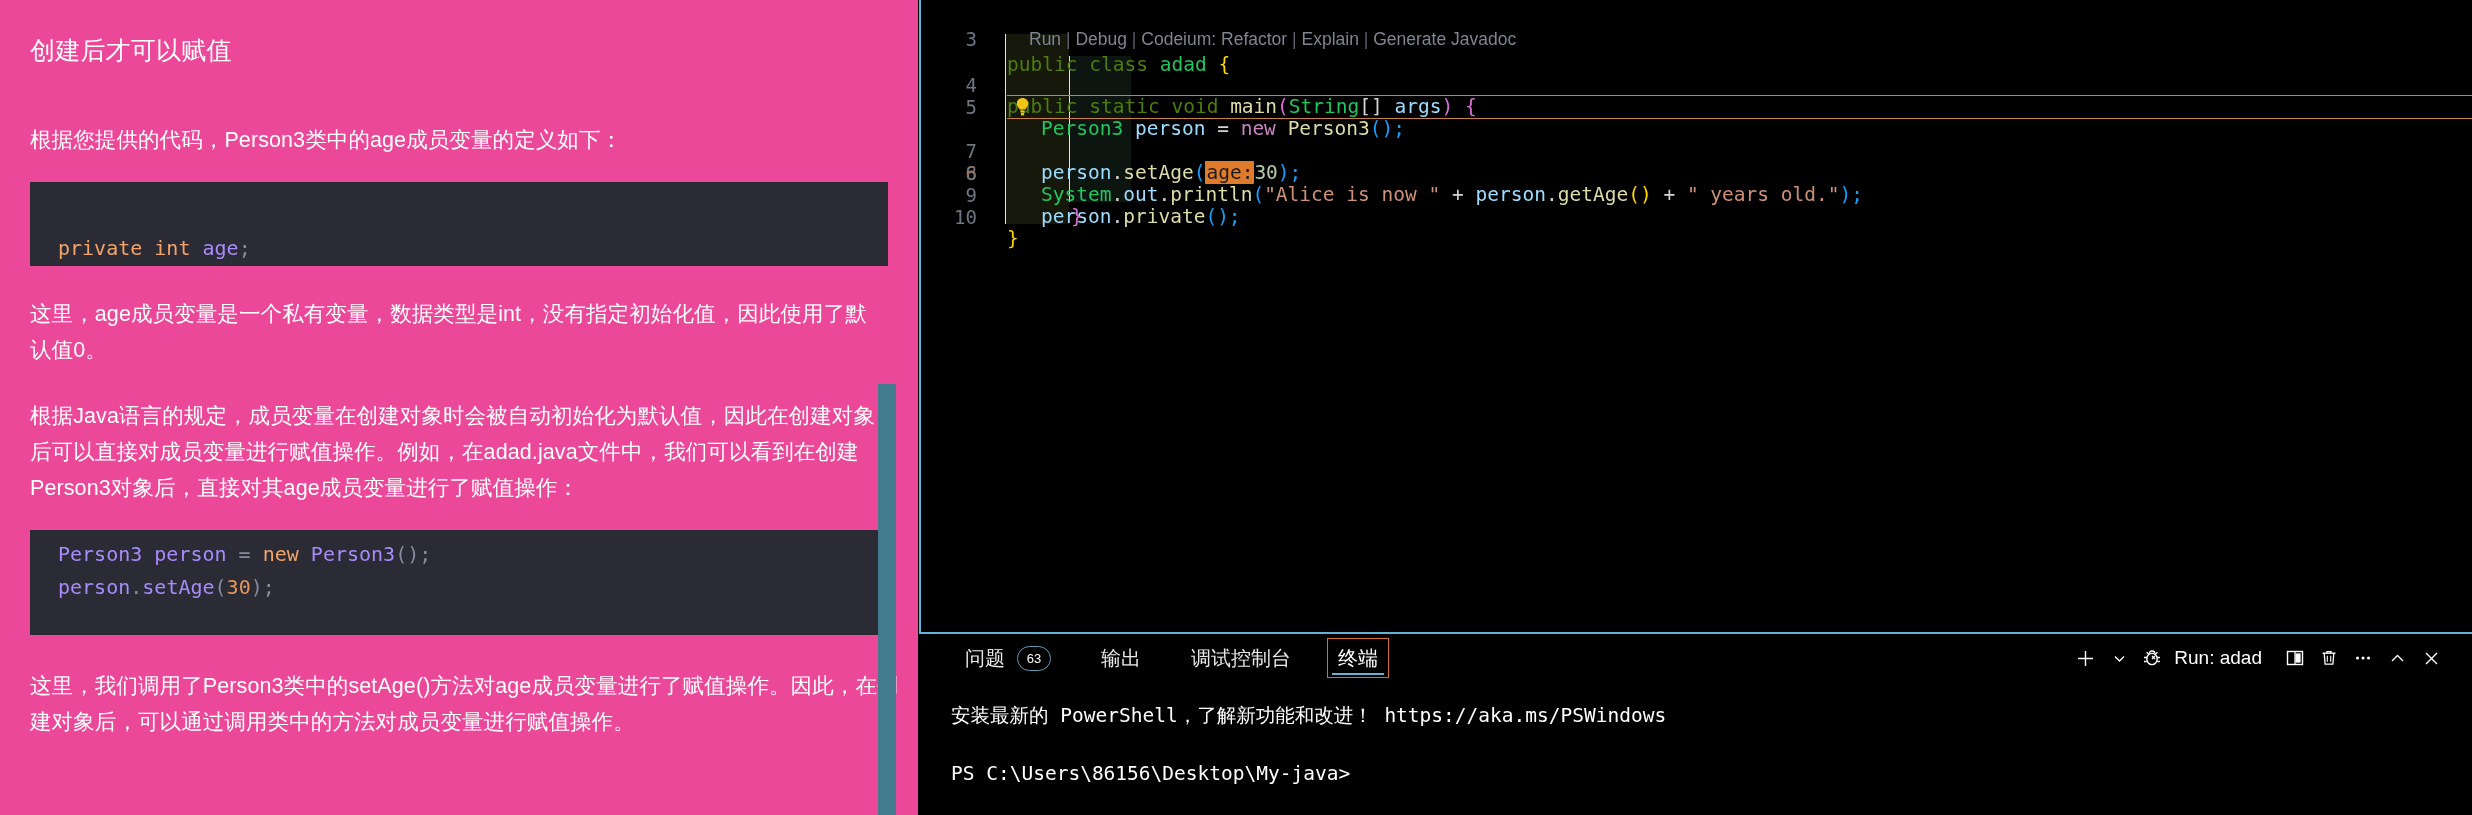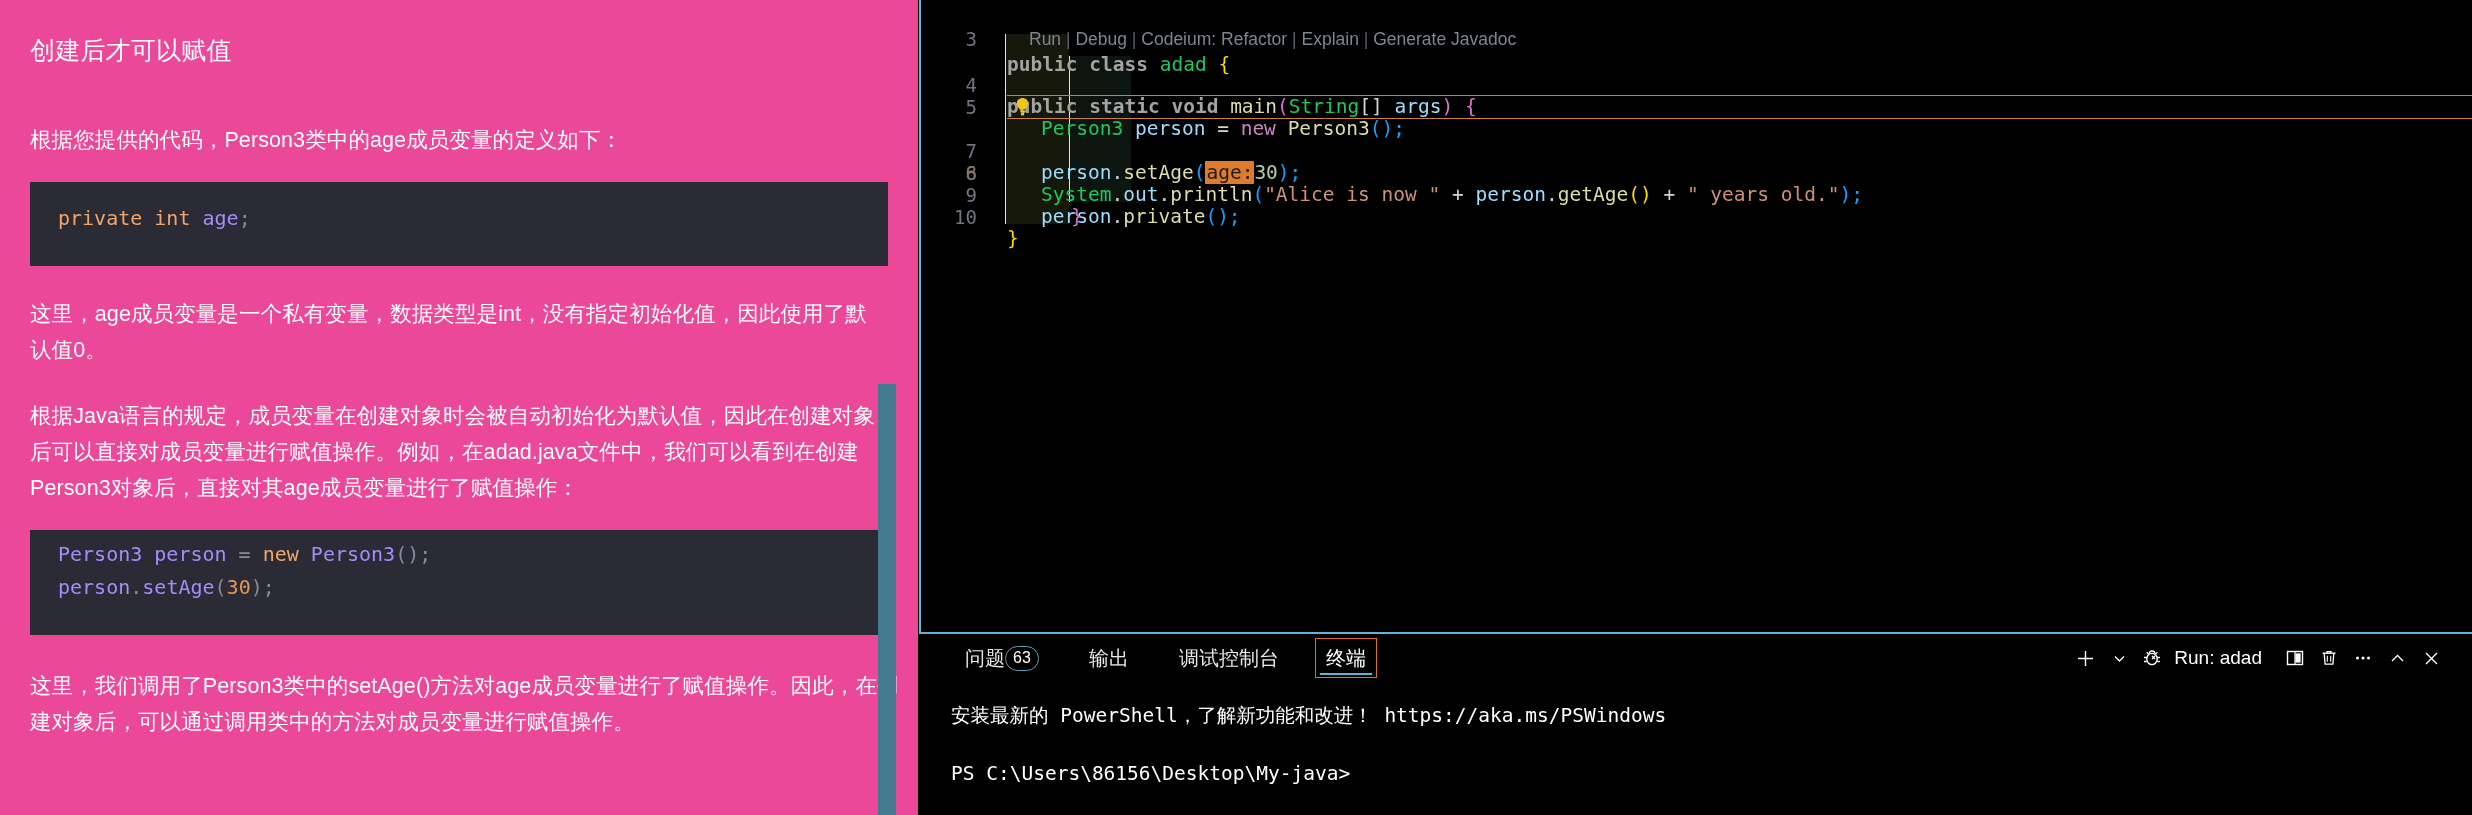--- a/index.html
+++ b/index.html
@@ -40,21 +40,21 @@
   }
   .code-card.one { height: 84px; }
   .code-card.two { height: 105px; }
   .code-card pre {
     font-family: "DejaVu Sans Mono", "Liberation Mono", monospace;
     font-size: 20px; line-height: 33px;
     padding-left: 28px;
     color: #e6e6ef;
     white-space: pre;
   }
-  .code-card.one pre { padding-top: 20px; }
+  .code-card.one pre { padding-top: 50px; }
   .code-card.two pre { padding-top: 8px; }
   .kw-orange { color: #f2a469; }
   .id-purple { color: #a78bfa; }
   .punc-gray { color: #8a8a9e; }
   .num-orange { color: #e3965a; }
 
   
   .chat-scroll-track {
     position: absolute; right: 22px; top: 0; width: 18px; height: 815px;
     background: transparent;
@@ -88,21 +88,21 @@
   .ctext { position: absolute; left: 86px; }
 
   .codelens {
     position: relative; height: 23px; line-height: 23px;
     color: #7d8590; font-size: 17.5px; padding-left: 108px;
     font-family: "Liberation Sans", sans-serif;
   }
   .codelens .sep { color: #5a626c; }
 
   
-  .s-kw      { color: #a3a3a3; font-weight: bold; }
+  .s-kw      { color: #4d7c0f; }
   .s-kw2     { color: #c586c0; }
   .s-type    { color: #22c55e; }
   .s-fn      { color: #dcdcaa; }
   .s-var     { color: #9cdcfe; }
   .s-str     { color: #ce9178; }
   .s-plain   { color: #d4d4d4; }
   .s-br-y    { color: #ffd700; }
   .s-br-p    { color: #da70d6; }
   .s-br-b    { color: #179fff; }
   .s-num     { color: #b5cea8; }
@@ -130,28 +130,28 @@
   .panel {
     position: absolute; left: 921px; top: 634px; right: 0; bottom: 0;
     background: #000000;
   }
   .panel-tabs {
     position: relative; height: 48px; display: flex; align-items: center;
     padding-left: 30px; gap: 0;
   }
   .ptab {
     color: #ffffff; font-size: 20px; display: flex; align-items: center;
-    gap: 0; padding: 4px 14px; margin-right: 22px; position: relative;
+    gap: 12px; padding: 4px 14px; margin-right: 22px; position: relative;
     height: 40px;
   }
   .ptab.inactive { color: #e8e8e8; }
   .badge {
     border: 1.5px solid #5c9cb5; border-radius: 20px;
     min-width: 34px; height: 25px; display:flex; align-items:center;
-    justify-content:center; color:#ffffff; font-size:16px; padding: 0 6px;
+    justify-content:center; color:#ffffff; font-size:13px; padding: 0 6px;
   }
   .ptab.active {
     border: 1.5px solid #d4712a; padding: 4px 10px;
   }
   .ptab.active .tab-underline {
     position: absolute; left: 4px; right: 4px; bottom: 2px; height: 2px;
     background: #63b3d8;
   }
 
   .panel-actions {

